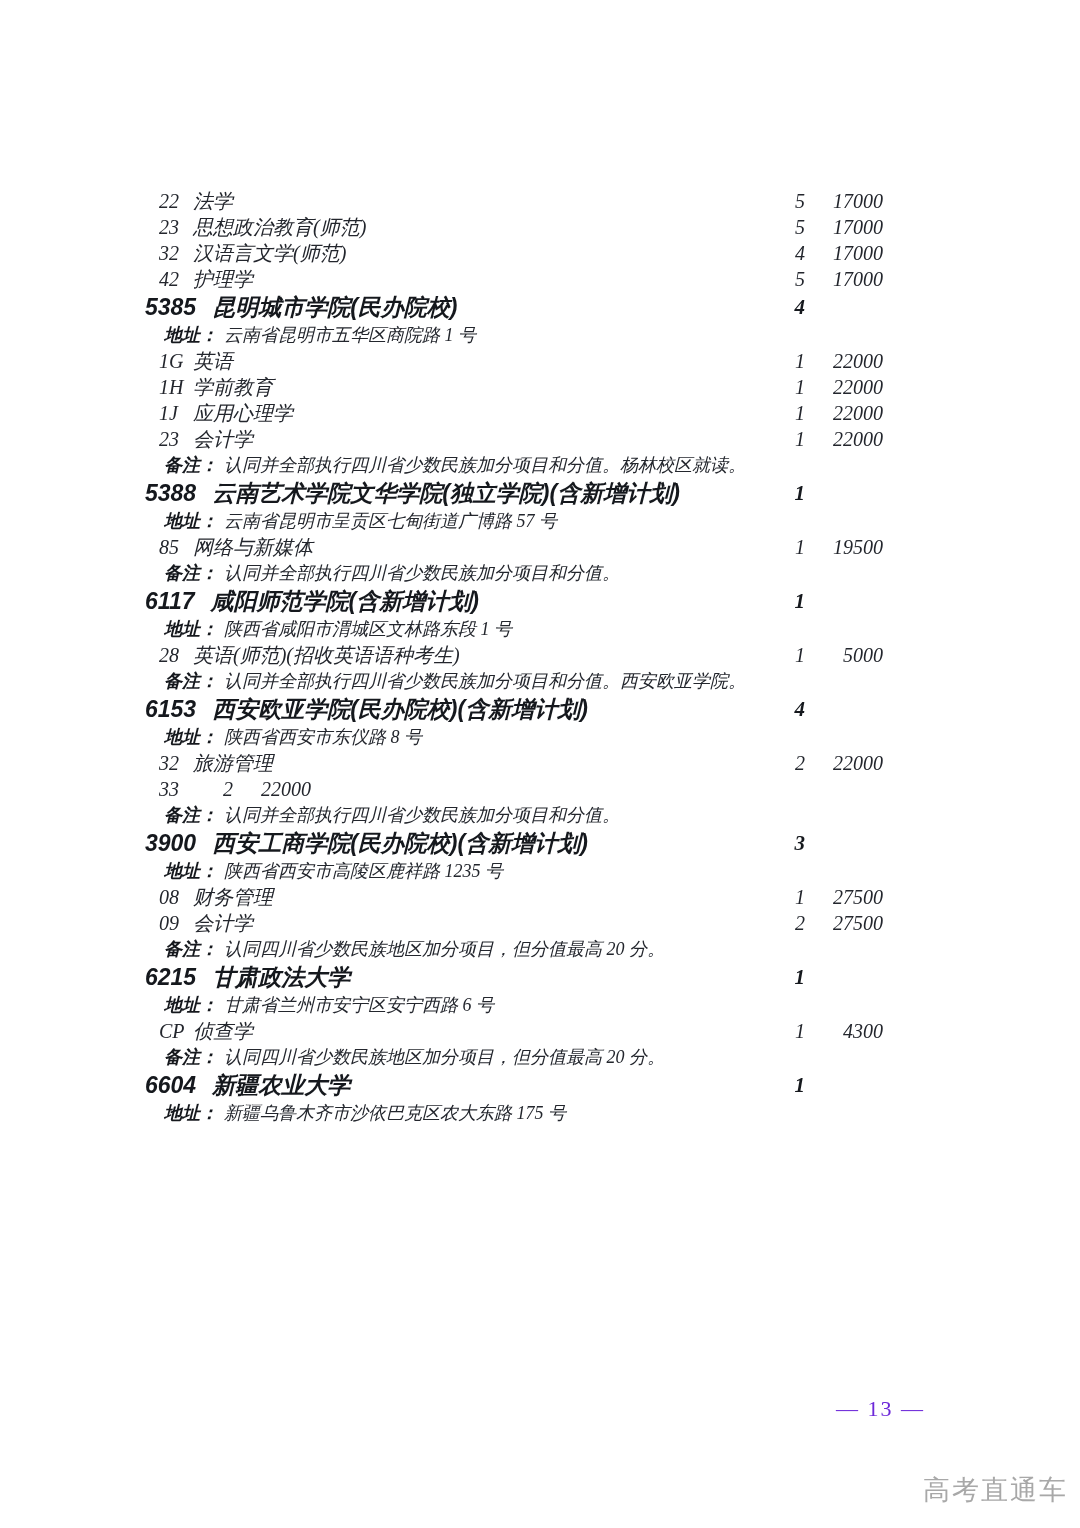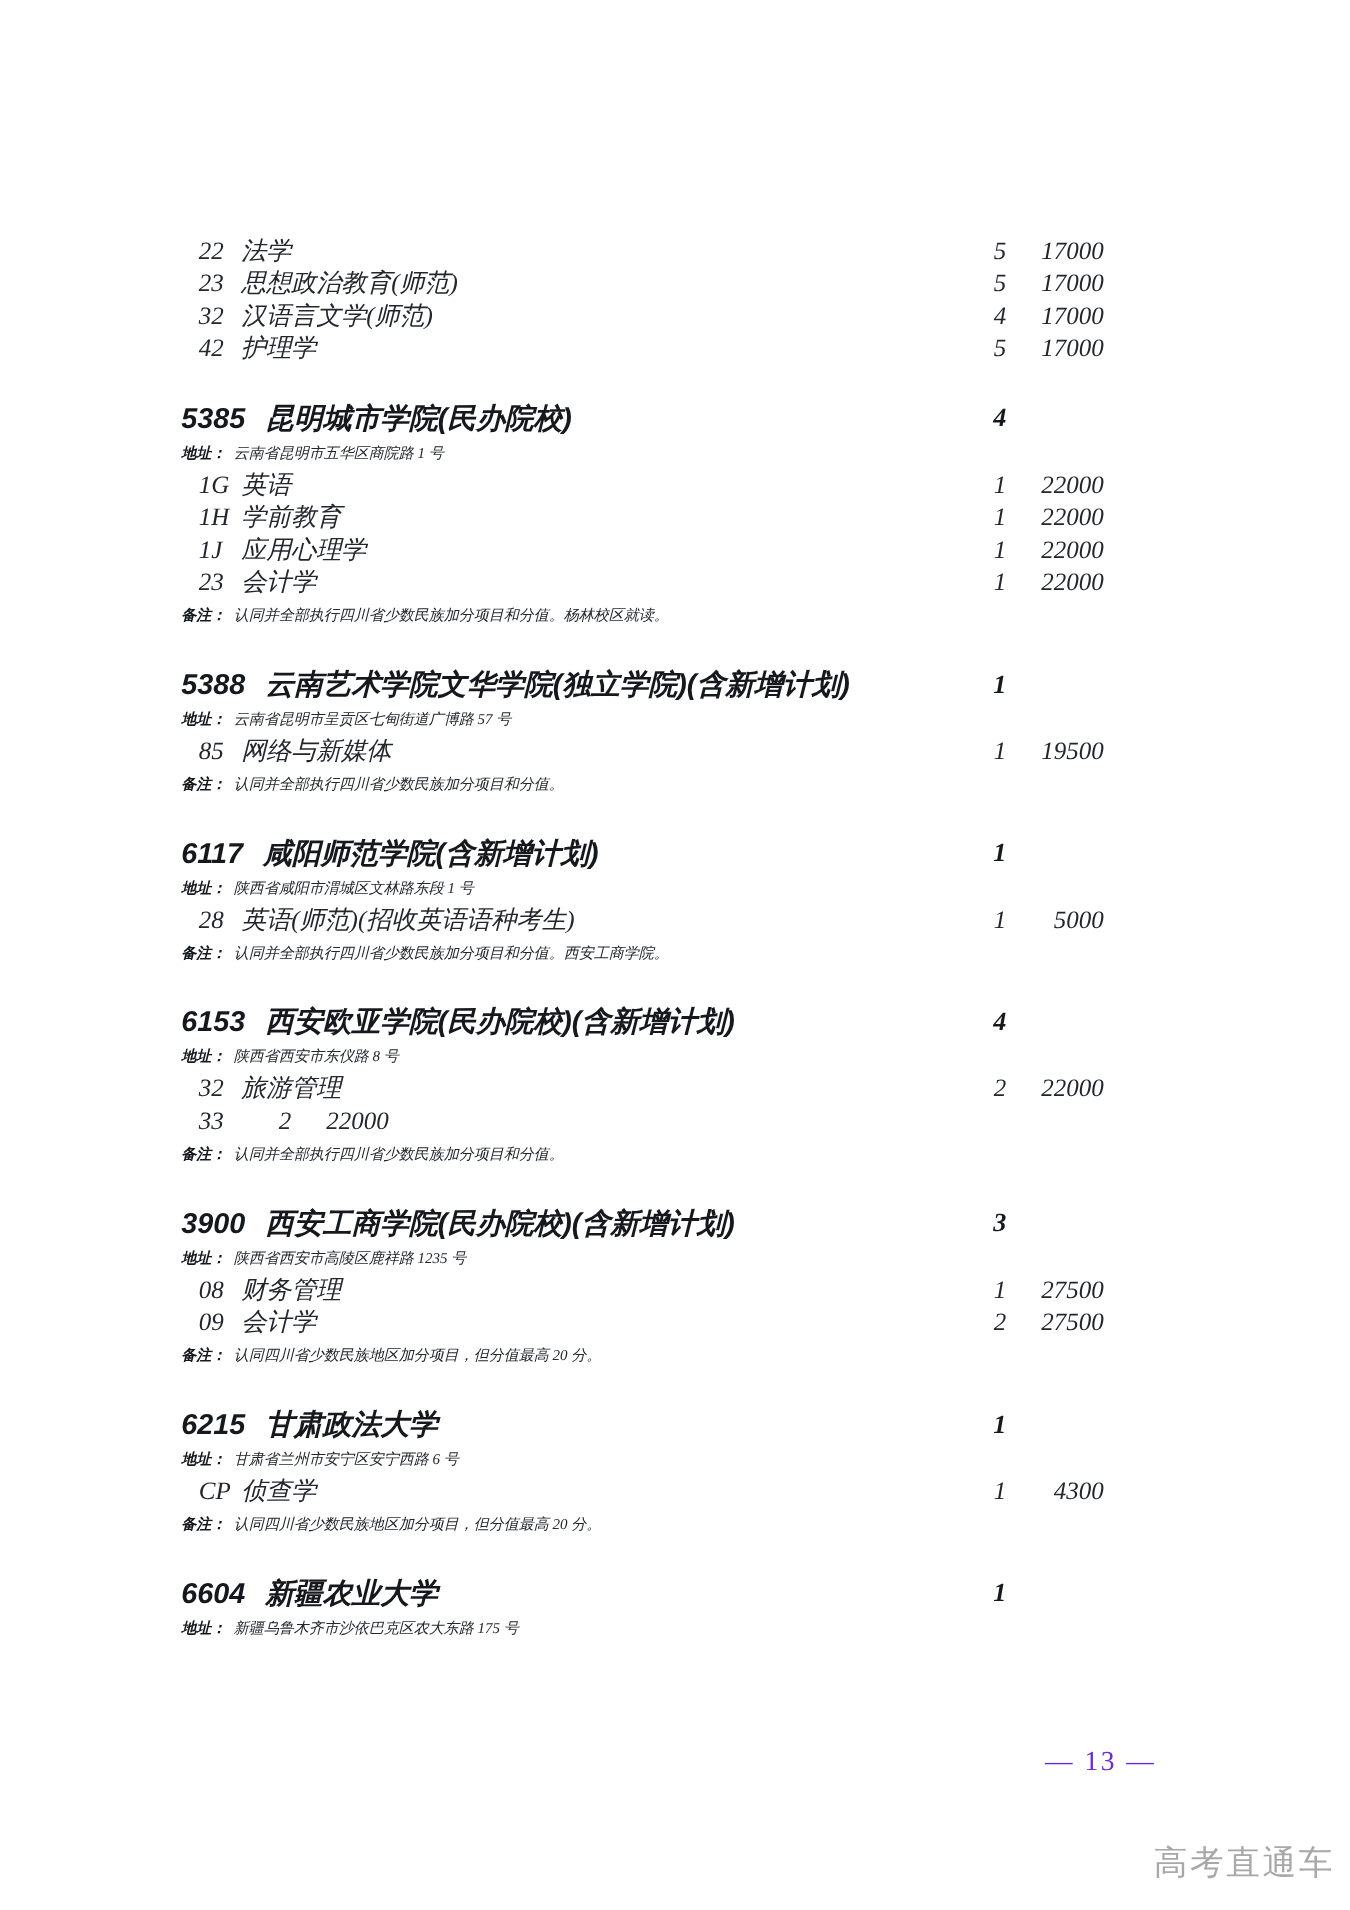--- a/index.html
+++ b/index.html
@@ -7,29 +7,29 @@
     position:relative;width:1080px;height:1528px;background:#ffffff;overflow:hidden;
     font-family:"Liberation Serif","DejaVu Serif",serif;color:#23262d;
   }
   .content{position:absolute;left:145px;top:188px;width:738px;font-style:italic;}
   .row{display:flex;height:26px;line-height:26px;font-size:20px;padding-left:14px;}
   .m-code{width:34px;flex:none;}
   .m-name{flex:1;min-width:0;}
   .m-count{width:40px;flex:none;text-align:right;}
   .m-fee{width:78px;flex:none;text-align:right;}
   .s-title{
-    display:flex;height:30px;line-height:30px;margin-top:27px;
+    display:flex;height:30px;line-height:30px;
     font-family:"Liberation Sans","DejaVu Sans",sans-serif;font-weight:700;
     font-size:23px;color:#15181d;justify-content:space-between;
   }
   .s-code{flex:none;margin-right:16px;}
   .s-name{flex:1;min-width:0;}
   .s-count{width:40px;flex:none;text-align:right;font-family:"Liberation Serif","DejaVu Serif",serif;font-size:21px;}
   .s-pad{width:78px;flex:none;}
-  .addr,.remark{display:flex;height:26px;line-height:26px;font-size:12px;}
+  .addr,.remark{display:flex;height:26px;line-height:26px;font-size:18px;margin-left:19px;}
   .lbl{
     flex:none;margin-right:6px;font-family:"Liberation Sans","DejaVu Sans",sans-serif;
     font-weight:700;color:#15181d;
   }
   .addr-text,.remark-text{flex:1;min-width:0;}
   .page-num{
     position:absolute;left:836px;top:1396px;font-size:22px;letter-spacing:2px;
     color:#6d28d9;font-family:"Liberation Serif","DejaVu Serif",serif;
   }
   .watermark{
@@ -146,21 +146,21 @@
         <span class="addr-text">陕西省咸阳市渭城区文林路东段 1 号</span>
       </div>
       <div class="row">
         <span class="m-code">28</span>
         <span class="m-name">英语(师范)(招收英语语种考生)</span>
         <span class="m-count">1</span>
         <span class="m-fee">5000</span>
       </div>
       <div class="remark">
         <span class="lbl">备注：</span>
-        <span class="remark-text">认同并全部执行四川省少数民族加分项目和分值。西安工商学院。</span>
+        <span class="remark-text">认同并全部执行四川省少数民族加分项目和分值。西安欧亚学院。</span>
       </div>
     </section>
 
     <section>
       <div class="s-title">
         <span class="s-code">6153</span>
         <span class="s-name">西安欧亚学院(民办院校)(含新增计划)</span>
         <span class="s-count">4</span>
         <span class="s-pad"></span>
       </div>

